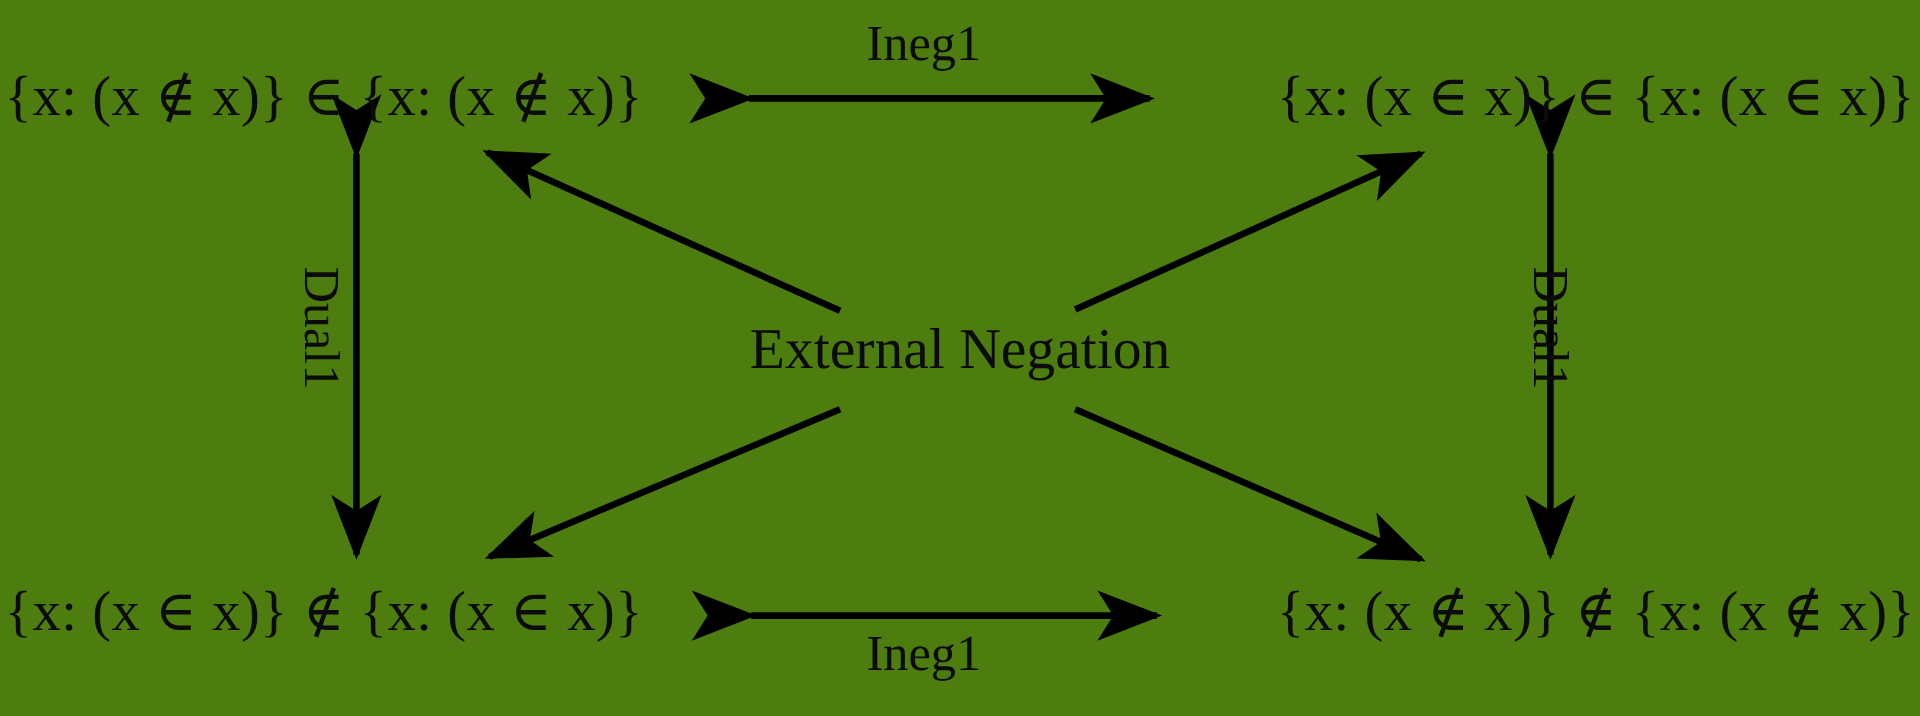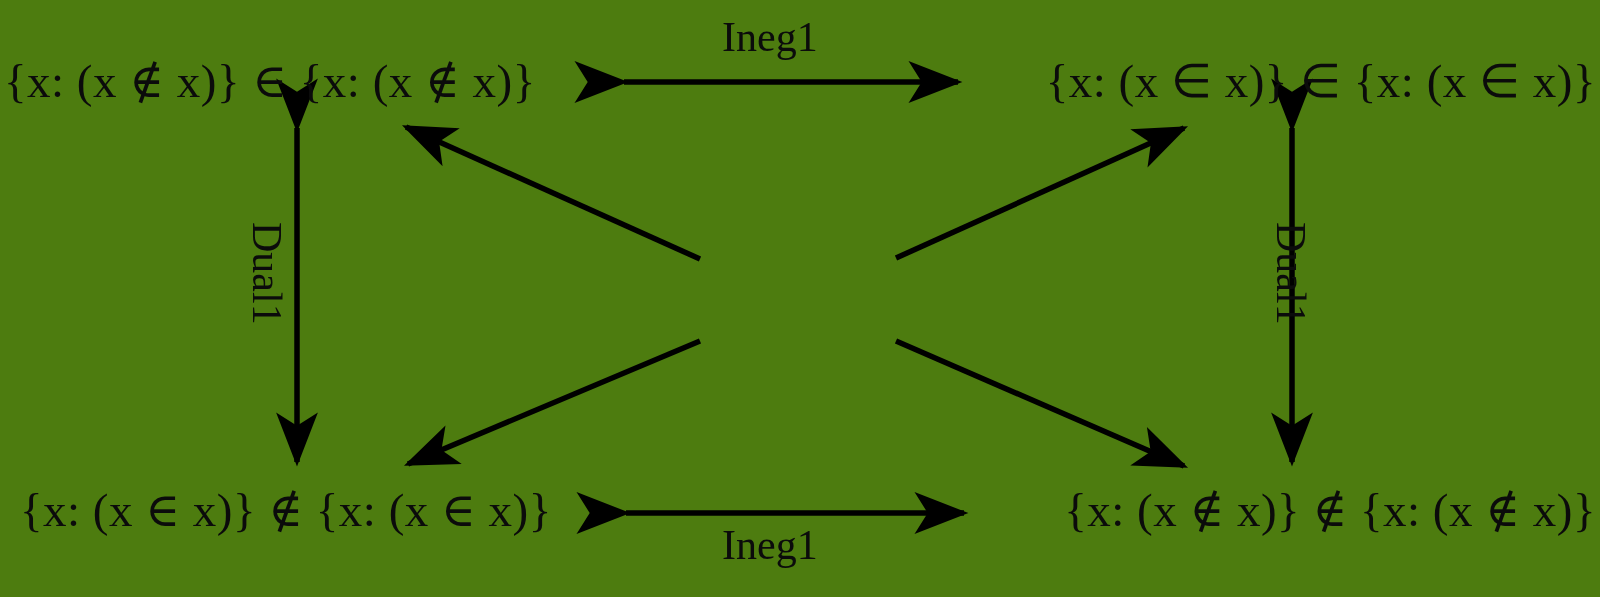--- a/index.html
+++ b/index.html
@@ -20,22 +20,22 @@
   
   .node {
     position: absolute;
     font-size: 47px;
     line-height: 1;
     white-space: nowrap;
     color: #0b0b0b;
     letter-spacing: 0.5px;
   }
   #node-tl { left: 4px;  top: 58px; }
-  #node-tr { right: 4px; top: 58px; text-align: right; font-family: Liberation Serif, serif; }
-  #node-bl { left: 20px;  top: 487px; }
+  #node-tr { right: 4px; top: 58px; text-align: right; }
+  #node-bl { left: 4px;  top: 487px; }
   #node-br { right: 4px; top: 487px; text-align: center; }
 
   
   .edge-label {
     position: absolute;
     font-size: 42px;
     line-height: 1;
     white-space: nowrap;
     color: #0b0b0b;
     text-align: center;
@@ -117,14 +117,15 @@
   <div class="node" id="node-br">{x: (x ∉ x)} ∉ {x: (x ∉ x)}</div>
 
   <div class="edge-label" id="label-ineg-top">Ineg1</div>
 
   <div class="edge-label" id="label-ineg-bottom">Ineg1</div>
 
   <div class="edge-label-vert" id="label-dual-left">Dual1</div>
 
   <div class="edge-label-vert" id="label-dual-right">Dual1</div>
 
+  <div id="center-label">External Negation</div>
 
 </div>
 
 </body></html>

